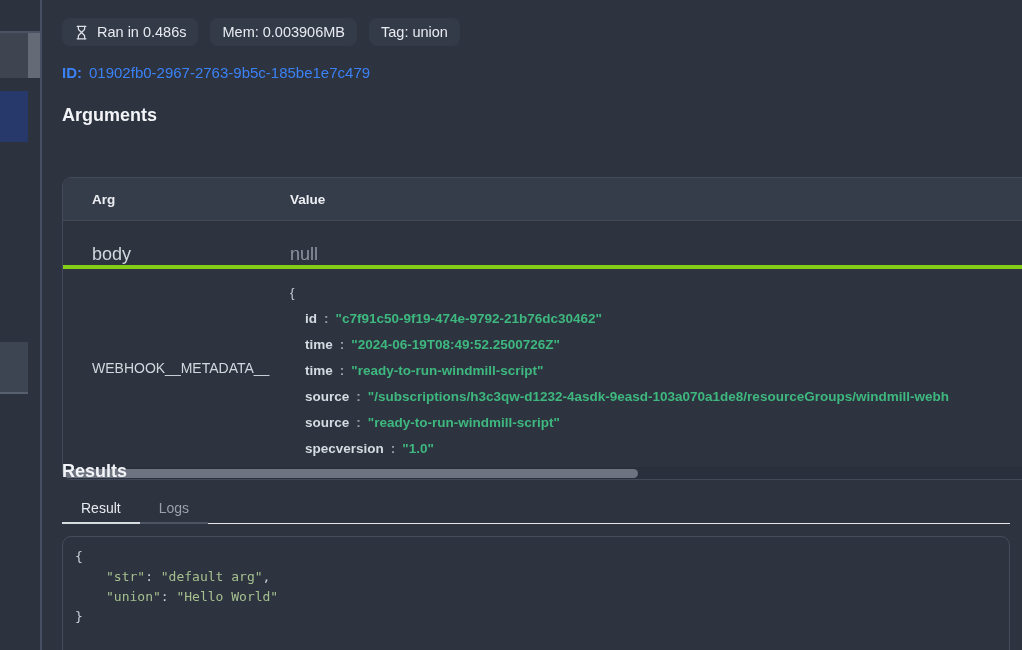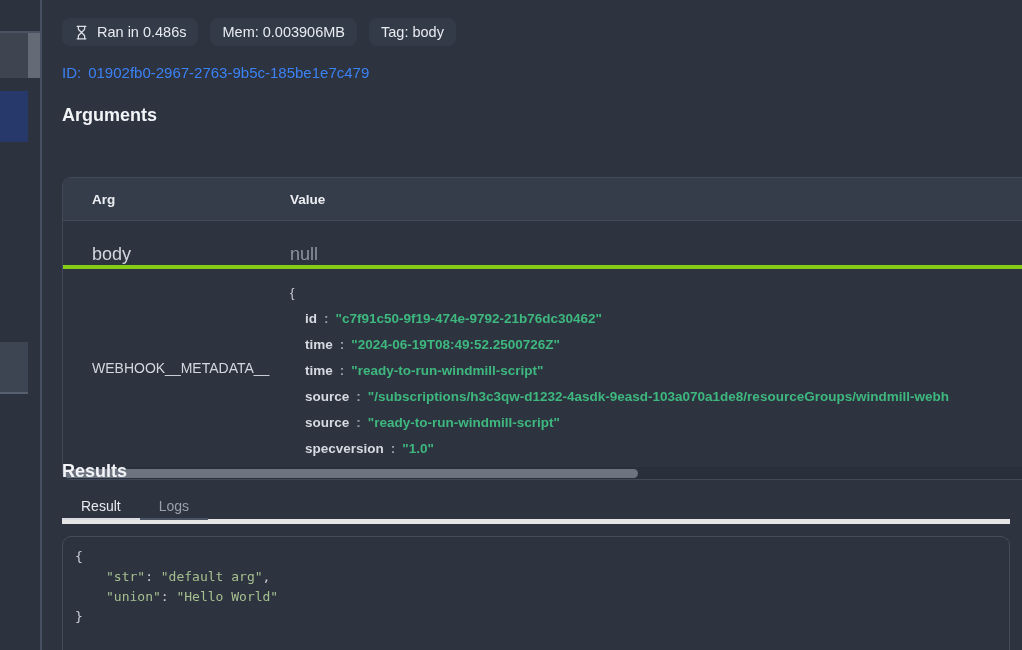--- a/index.html
+++ b/index.html
@@ -26,21 +26,21 @@
   .badges { position:absolute; left:20px; top:18px; display:flex; gap:12px; }
   .badge {
     display:inline-flex; align-items:center; gap:8px;
     height:28px; padding:0 12px;
     background:#333b49; border-radius:8px;
     color:#e8ebf0; font-size:14.5px; white-space:nowrap;justify-content:center;
   }
   .badge svg { flex-shrink:0; }
 
   .id-line { position:absolute; left:20px; top:64px; font-size:15px; color:#3b82f6; }
-  .id-label { font-weight:400; margin-right:7px;margin-top:12px; }
+  .id-label { font-weight:700; margin-right:7px;margin-top:12px; }
   .id-value { color:#3b82f6; text-decoration:none; }
 
   .section-title { position:absolute; left:20px; font-size:18px; font-weight:700; color:#f2f4f7; }
   .args-title { top:105px; }
   .results-title { top:461px; }
 
   .args-table {
     position:absolute; left:20px; top:140px; width:980px; height:303px;
     border:1px solid #424a5a; border-radius:9px;
     display:flex; flex-direction:column; overflow:hidden;margin-top:37px;
@@ -67,21 +67,21 @@
   .jbrace { color:#c7ccd4; }
   .jkey { color:#d6dae1; font-weight:700; }
   .jcolon { color:#98a0ab; font-weight:700; padding:0 7px; }
   .jval { color:#3eb87f; font-weight:600; }
 
   .hscrollbar { height:12px; flex-shrink:0; display:flex; align-items:center; background:#2a303b; }
   .hthumb { margin-left:1px; width:574px; height:9px; background:#6d7480; border-radius:5px; }
 
   .tabs {
     position:absolute; left:20px; top:494px; width:948px; height:30px;
-    border-bottom:5px solid #e5e5e5; display:flex;
+    border-bottom:1px solid #e5e5e5; display:flex;
   }
   .tab {
     display:flex; align-items:center; justify-content:center;
     padding:0 19px; font-size:14px; margin-bottom:-1px; cursor:default;
   }
   .tab-active { color:#e7eaee; border-bottom:2px solid #d8dbe0; }
   .tab-inactive { color:#99a1ac; border-bottom:2px solid #4b5563; }
 
   .result-panel {
     position:absolute; left:20px; top:536px; width:948px; height:140px;
@@ -113,21 +113,21 @@
     <span class="badge">
       <svg width="15" height="15" viewBox="0 0 24 24" fill="none" stroke="#dbdee4" stroke-width="2" stroke-linecap="round" stroke-linejoin="round">
         <path d="M5 2h14"></path>
           <path d="M5 22h14"></path>
         <path d="M17 22v-4.172a2 2 0 0 0-.586-1.414L12 12l-4.414 4.414A2 2 0 0 0 7 17.828V22"></path>
         <path d="M7 2v4.172a2 2 0 0 0 .586 1.414L12 12l4.414-4.414A2 2 0 0 0 17 6.172V2"></path>
       </svg>
       <span>Ran in 0.486s</span>
     </span>
     <span class="badge">Mem: 0.003906MB</span>
-    <span class="badge">Tag: body</span>
+    <span class="badge">Tag: union</span>
   </div>
 
   <div class="id-line">
     <span class="id-label">ID:</span><a class="id-value">01902fb0-2967-2763-9b5c-185be1e7c479</a>
   </div>
 
   <h3 class="section-title args-title">Arguments</h3>
 
   <div class="args-table">
     <div class="thead">

